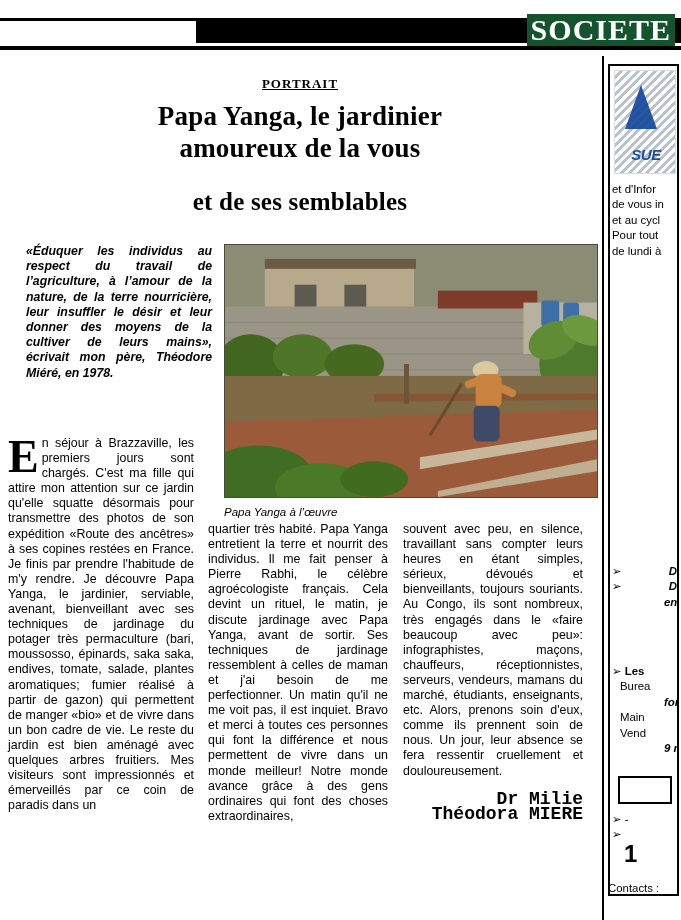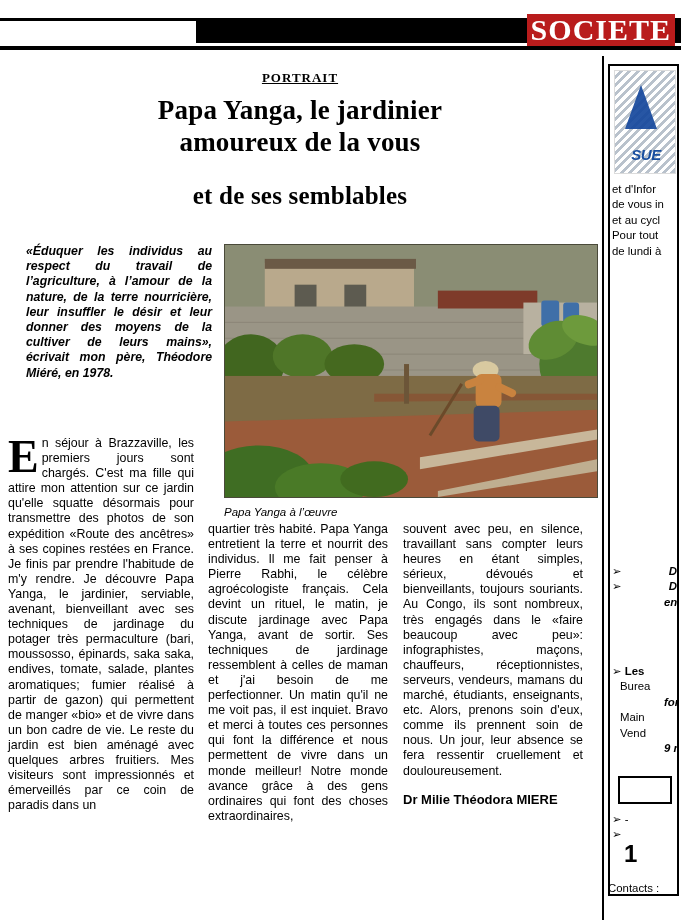--- a/index.html
+++ b/index.html
@@ -43,21 +43,21 @@
   .masthead-rule-bottom {
     position: absolute;
     left: 0; top: 46px;
     width: 681px; height: 4px;
     background: #000;
   }
   .section-title {
     position: absolute;
     right: 6px; top: 14px;
     color: #fff;
-    background: #b91c1c;
+    background: #14532d;
     font-family: "Liberation Serif", serif;
     font-weight: bold;
     font-size: 30px;
     letter-spacing: 1px;
     line-height: 32px;
     padding: 0 4px;
     z-index: 3;
   }
 
   
@@ -79,21 +79,21 @@
     background: #000;
   }
 
   
   .kicker {
     text-align: center;
     font-family: "Liberation Serif", serif;
     font-weight: bold;
     font-size: 13px;
     letter-spacing: 1px;
-    margin-top: 14px;
+    margin-top: 20px;
     text-decoration: underline;
   }
   .headline {
     text-align: center;
     font-family: "Liberation Serif", serif;
     font-weight: bold;
     font-size: 27px;
     line-height: 32px;
     margin: 8px 18px 0 18px;
     letter-spacing: 0.2px;
@@ -152,23 +152,24 @@
   .dropcap {
     float: left;
     font-family: "Liberation Serif", serif;
     font-weight: bold;
     font-size: 46px;
     line-height: 36px;
     padding: 3px 3px 0 0;
   }
   .byline {
     font-weight: bold;
-    font-size: 13px;
-    text-align: left;
+    font-size: 18px;
+    text-align: right;
     margin-top: 13px;
+    font-family: Liberation Mono, monospace;
   }
 
   
   .ad-panel {
     position: absolute;
     left: 608px; top: 8px;
     width: 73px;
     height: 840px;
     overflow: hidden;
     font-family: "Liberation Sans", sans-serif;

